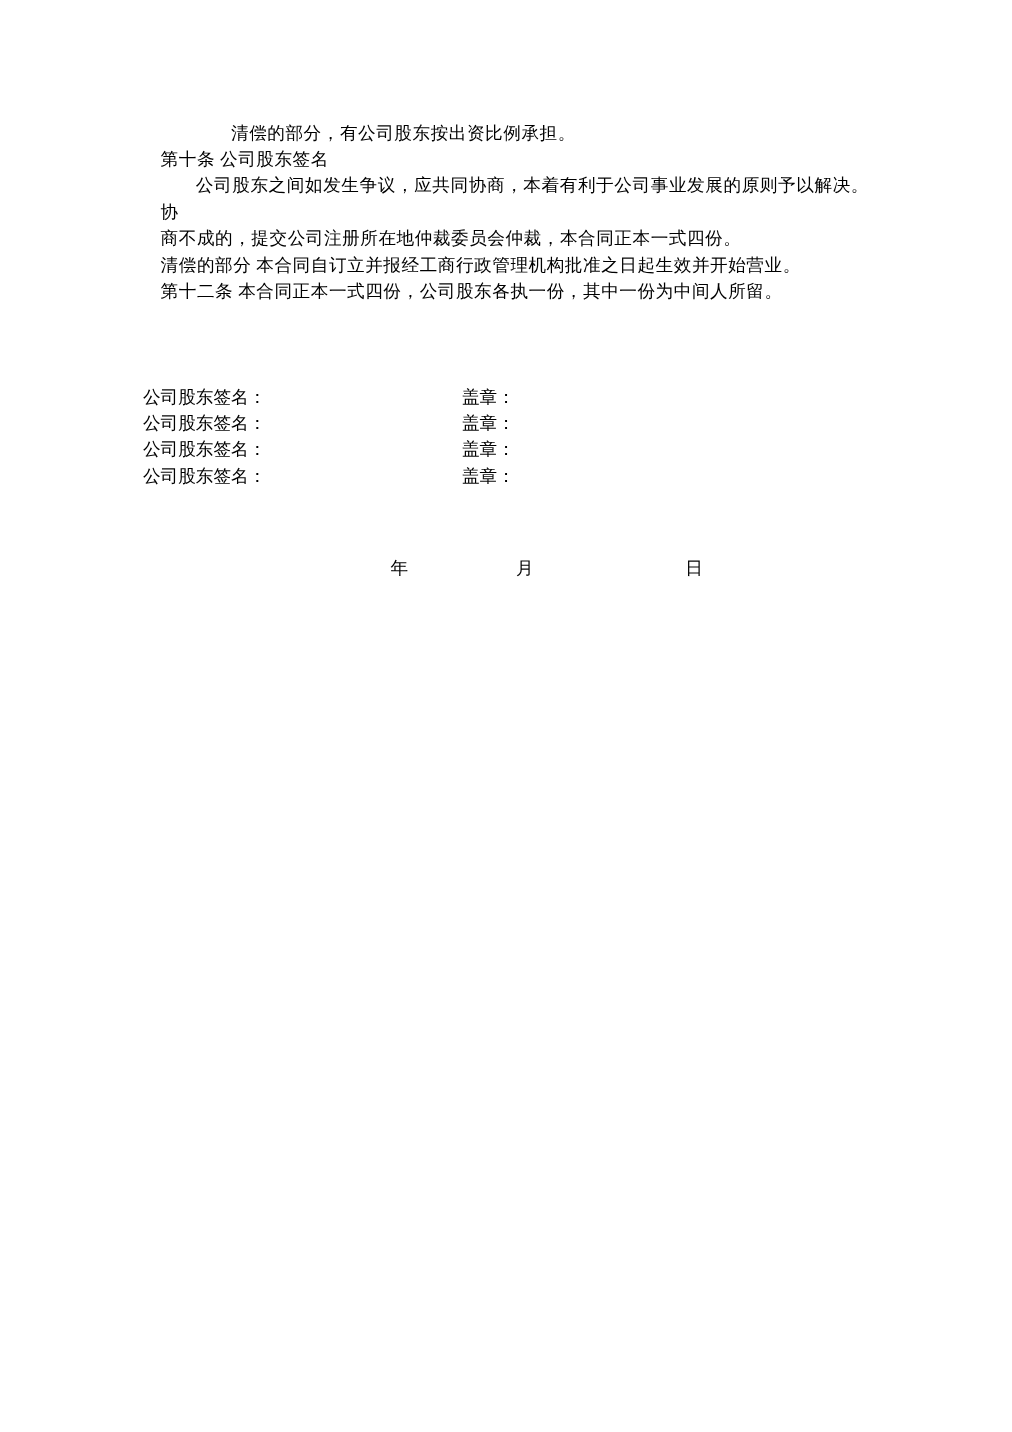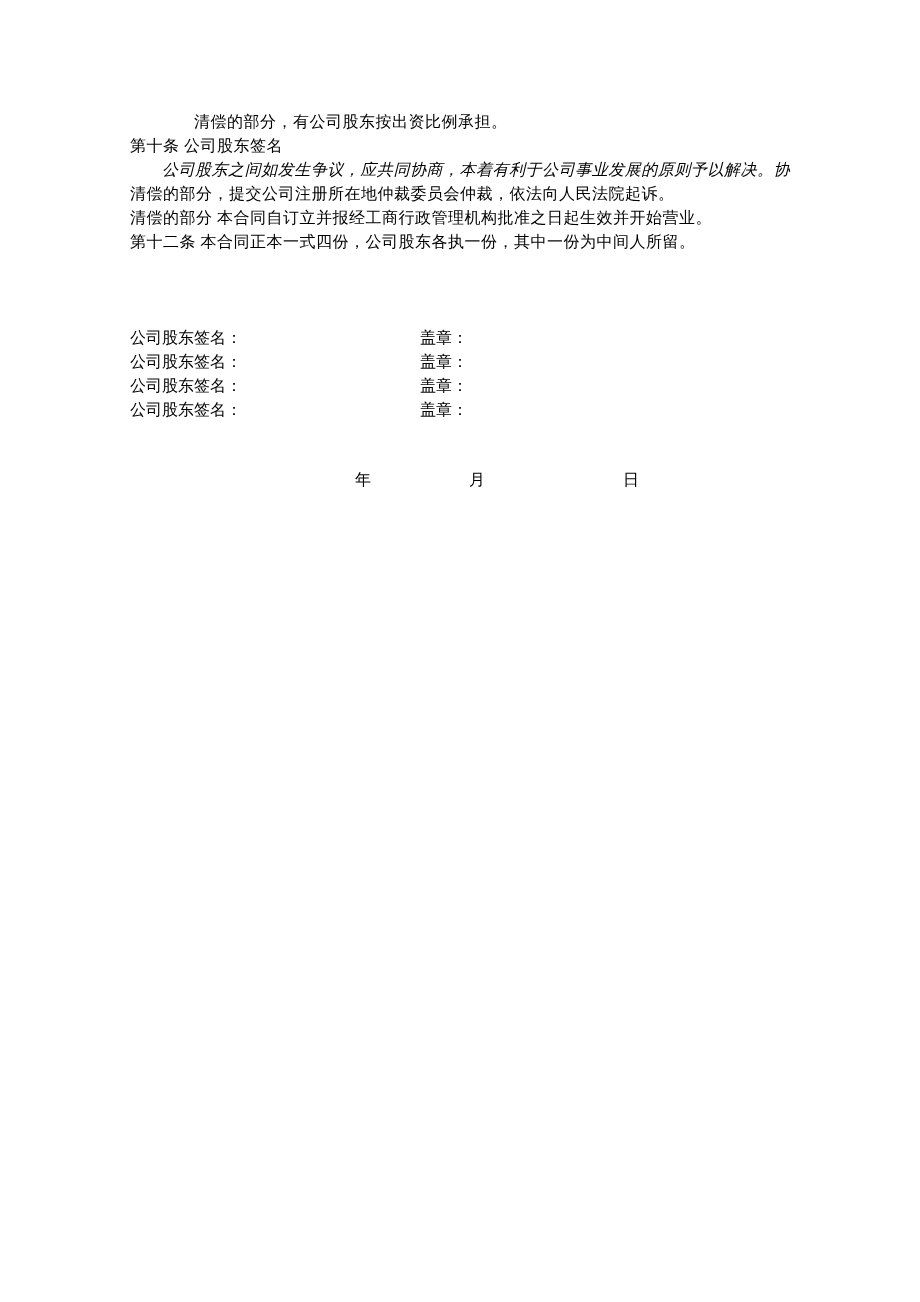--- a/index.html
+++ b/index.html
@@ -20,62 +20,62 @@
     .indent-large {
       text-indent: 4em;
     }
     .indent-small {
       text-indent: 2em;
     }
     .line {
       margin-bottom: 0;
       white-space: nowrap;
       letter-spacing: 0.5px;
+      margin-left: 16px;
     }
     .justified {
       text-align: justify;
       text-align-last: justify;
       white-space: normal;
-      font-style: italic;
     }
     .signatures-block {
       margin-top: 72px;
     }
     .signature-row {
       display: flex;
       margin-bottom: 0;
     }
     .sig-left {
       width: 290px;
     }
     .sig-right {
     }
     .date-row {
-      margin-top: 46px;
+      margin-top: 60px;
       padding-left: 225px;
     }
     .date-year {
       display: inline-block;
       width: 110px;
     }
     .date-month {
       display: inline-block;
       width: 150px;
     }
     .date-day {
       display: inline-block;
     }
   </style>
 </head>
 <body>
 
 <div class="line indent-large">清偿的部分，有公司股东按出资比例承担。</div>
 <div class="line">第十条  公司股东签名</div>
 <div class="line indent-small justified">公司股东之间如发生争议，应共同协商，本着有利于公司事业发展的原则予以解决。协</div>
-<div class="line">清偿的部分，提交公司注册所在地仲裁委员会仲裁，依法向人民法院起诉。</div>
+<div class="line">商不成的，提交公司注册所在地仲裁委员会仲裁，本合同正本一式四份。</div>
 <div class="line">清偿的部分  本合同自订立并报经工商行政管理机构批准之日起生效并开始营业。</div>
 <div class="line">第十二条  本合同正本一式四份，公司股东各执一份，其中一份为中间人所留。</div>
 
 <div class="signatures-block">
   <div class="signature-row">
     <span class="sig-left">公司股东签名：</span>
     <span class="sig-right">盖章：</span>
   </div>
   <div class="signature-row">
     <span class="sig-left">公司股东签名：</span>

